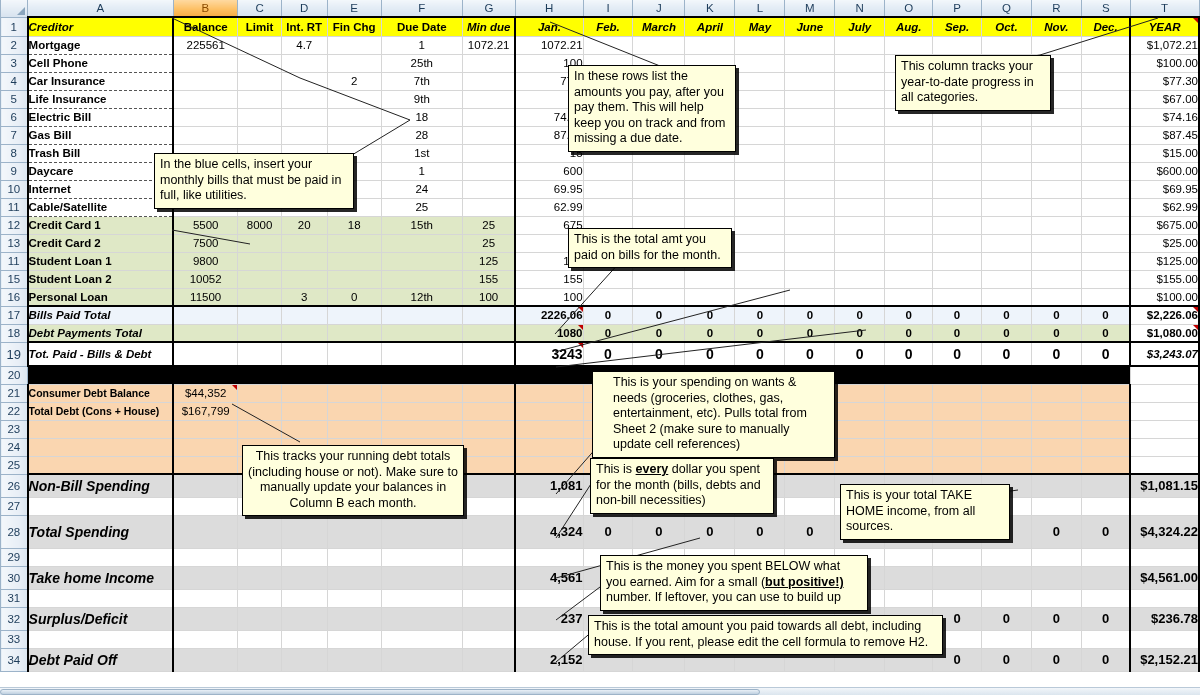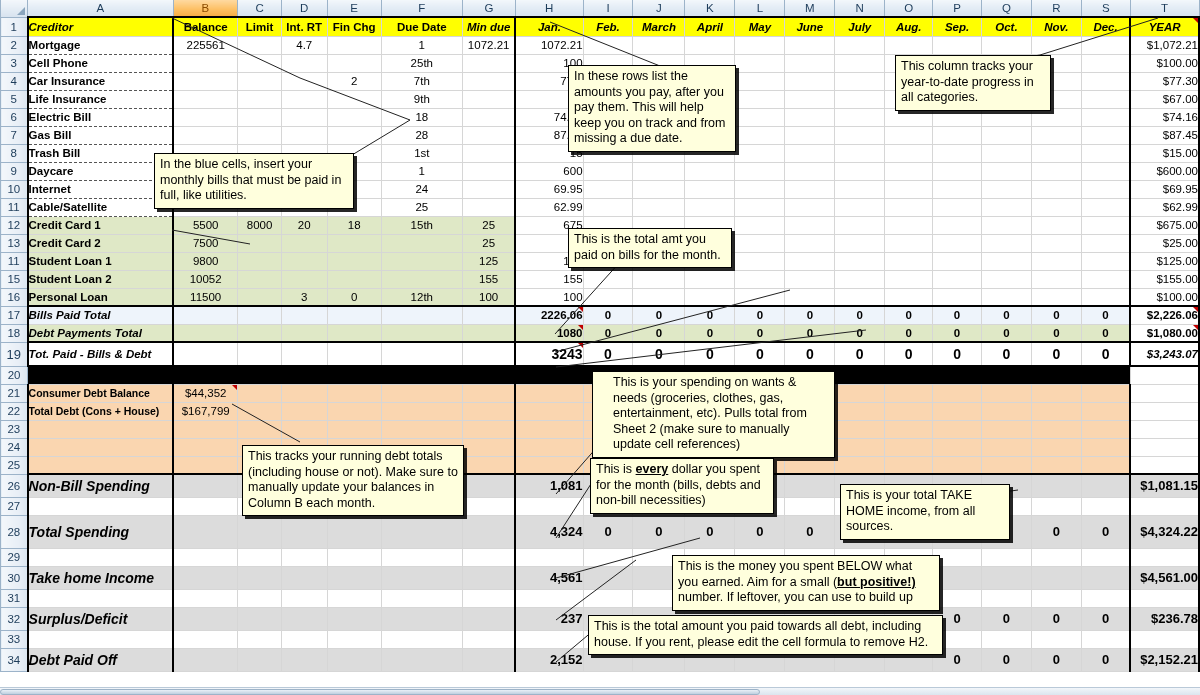--- a/index.html
+++ b/index.html
@@ -986,28 +986,28 @@
 
   <div class="note" style="left:895px; top:55px;  width:156px;">This column tracks your year-to-date progress in all categories.</div>
 
   <div class="note" style="left:154px; top:153px; width:200px;">In the blue cells, insert your monthly bills that must be paid in full, like utilities.</div>
 
 
   <div class="note" style="left:568px; top:228px; width:164px;">This is the total amt you paid on bills for the month.</div>
 
 
 
-  <div class="note" style="left:242px; top:445px; width:222px;">This tracks your running debt totals (including house or not). Make sure to manually update your balances in Column B each month.</div>
+  <div class="note" style="left:242px; top:445px; width:222px;text-align:center;">This tracks your running debt totals (including house or not). Make sure to manually update your balances in Column B each month.</div>
 
   <div class="note" style="left:592px; top:371px; width:243px;padding-left:20px;">This is your spending on wants &amp; needs (groceries, clothes, gas, entertainment, etc). Pulls total from Sheet 2 (make sure to manually update cell references)</div>
 
   <div class="note" style="left:590px; top:458px; width:184px;"><span>This is </span><u>every</u><span> dollar you spent for the month (bills, debts and non-bill necessities)</span></div>
 
   <div class="note" style="left:840px; top:484px; width:170px;">This is your total TAKE HOME income, from all sources.</div>
 
-  <div class="note" style="left:672px; top:555px; width:268px;"><span>This is the money you spent BELOW what you earned. Aim for a small (</span><u>but positive!)</u><span> number. If leftover, you can use to build up</span></div>
+  <div class="note" style="left:600px; top:555px; width:268px;"><span>This is the money you spent BELOW what you earned. Aim for a small (</span><u>but positive!)</u><span> number. If leftover, you can use to build up</span></div>
 
   <div class="note" style="left:588px; top:615px; width:355px;">This is the total amount you paid towards all debt, including house. If you rent, please edit the cell formula to remove H2.</div>
 
   <div class="hscroll">
     <div class="thumb"></div>
   </div>
 </div>
 
 </body></html>

